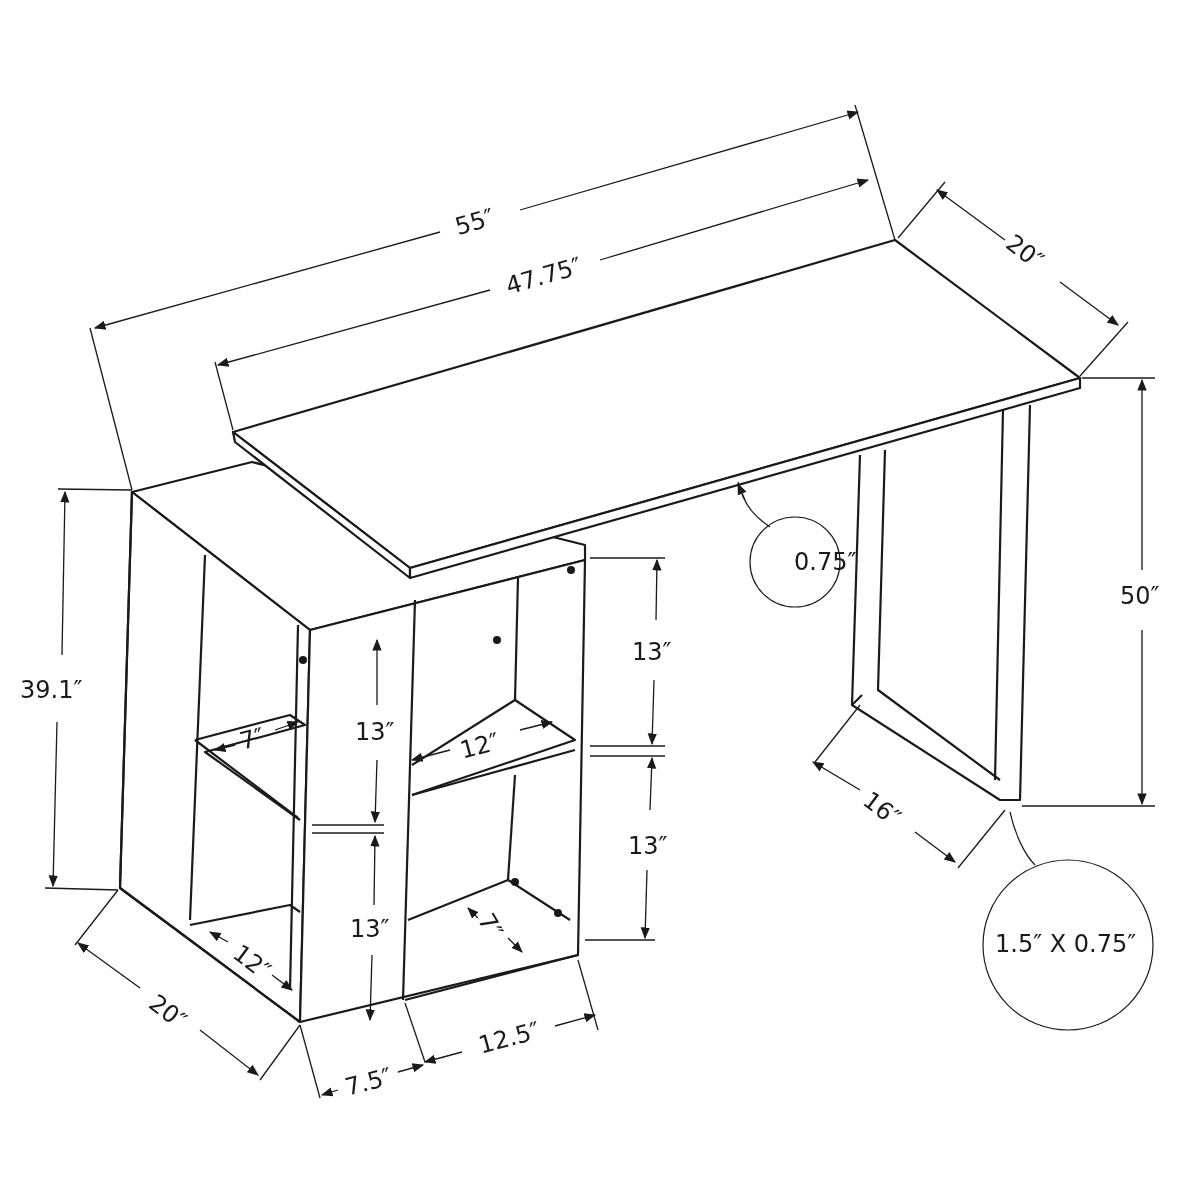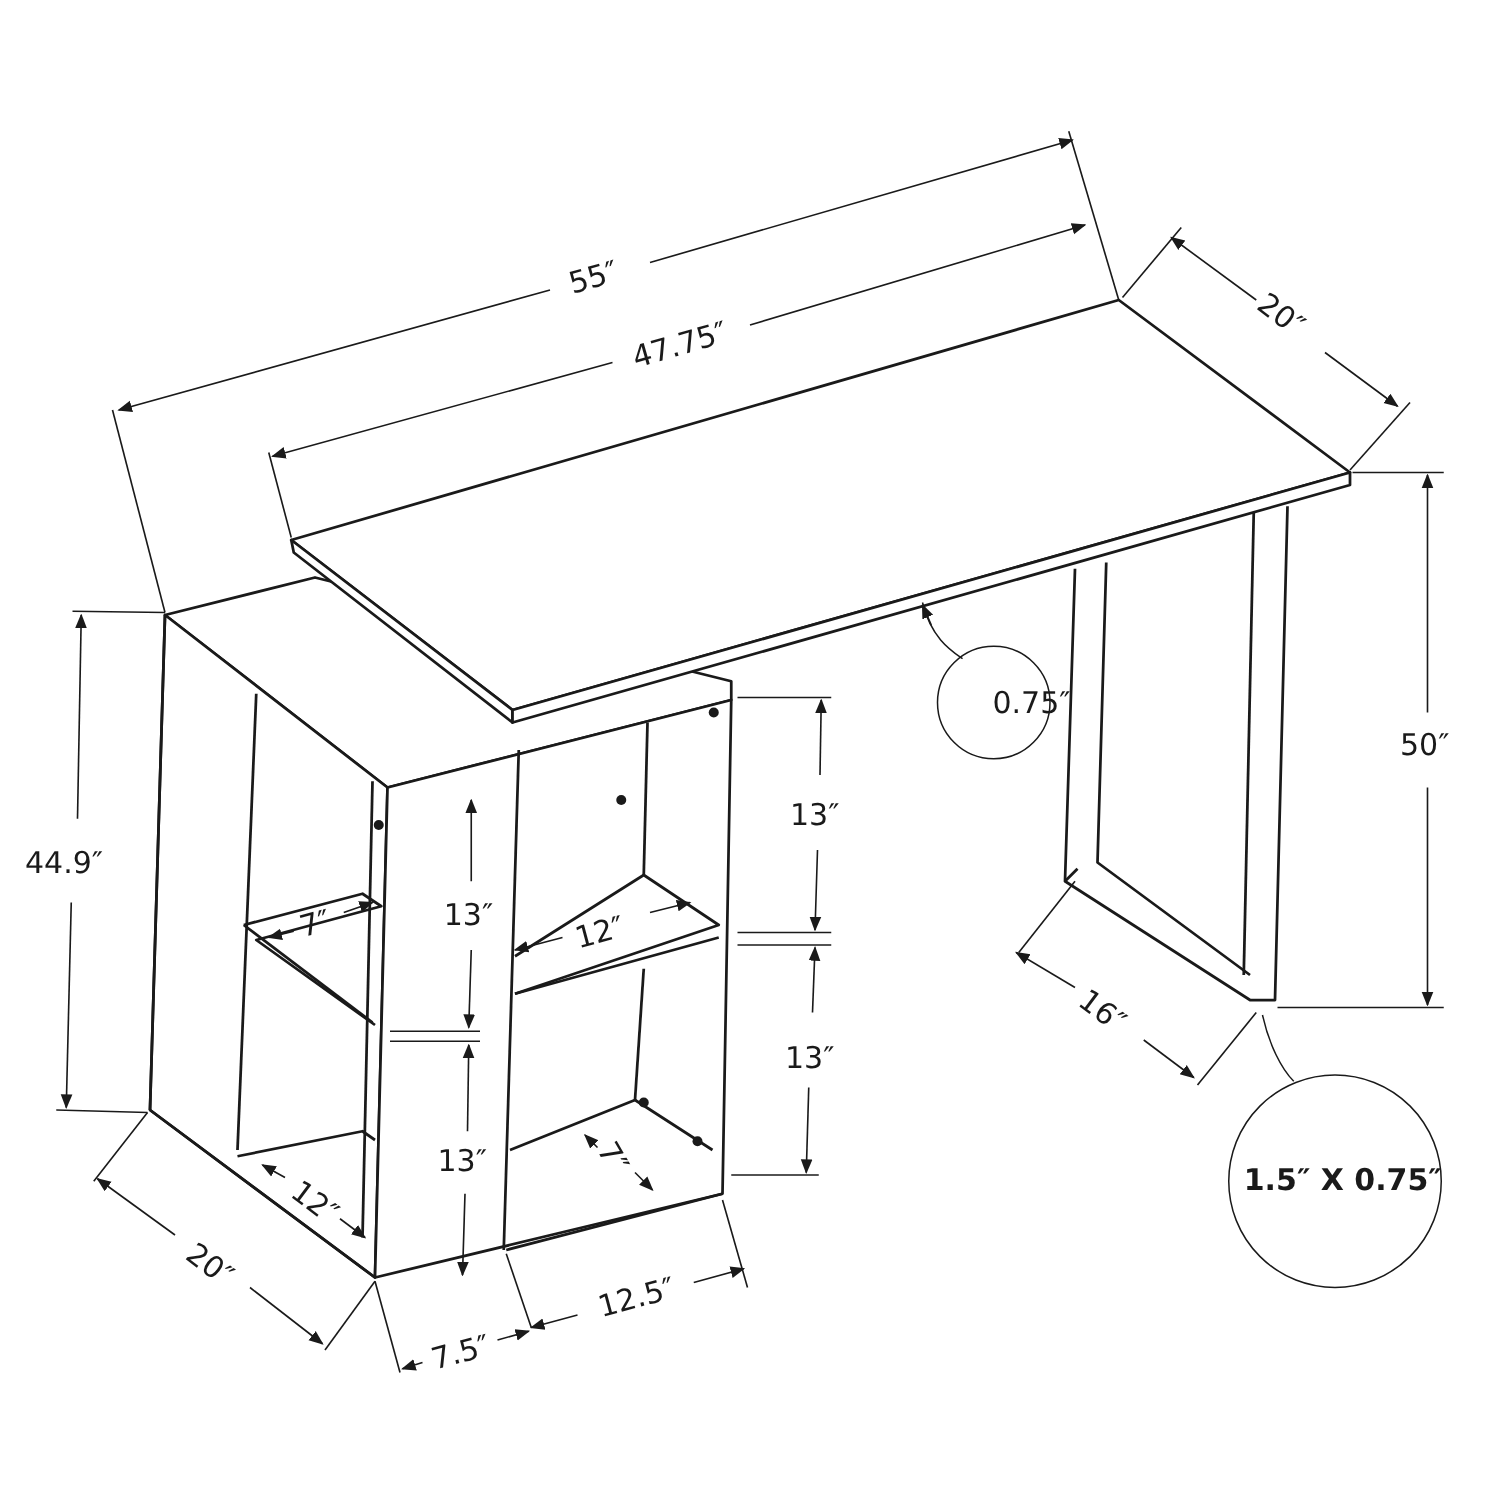--- a/index.html
+++ b/index.html
@@ -142,22 +142,22 @@
     <line class="dim" x1="555" y1="1026" x2="595" y2="1015" marker-end="url(#ah)"></line>
   </g>
 </svg>
 
 <div class="lbl" style="left:455px;top:208px;transform:rotate(-16deg);">55″</div>
 <div class="lbl" style="left:505px;top:262px;transform:rotate(-16deg);">47.75″</div>
 <div class="lbl" style="left:1005px;top:238px;transform:rotate(37deg);">20″</div>
 <div class="lbl" style="left:1120px;top:582px;">50″</div>
 <div class="lbl" style="left:762px;top:548px;margin-left:32px;">0.75″</div>
 <div class="lbl" style="left:862px;top:795px;transform:rotate(37deg);">16″</div>
-<div class="lbl" style="left:995px;top:930px;font-weight:bold;">1.5″ X 0.75″</div>
-<div class="lbl" style="left:20px;top:676px;">44.9″</div>
+<div class="lbl" style="left:995px;top:930px;">1.5″ X 0.75″</div>
+<div class="lbl" style="left:20px;top:676px;">39.1″</div>
 <div class="lbl" style="left:148px;top:998px;transform:rotate(37deg);">20″</div>
 <div class="lbl" style="left:240px;top:725px;transform:rotate(-15deg);">7″</div>
 <div class="lbl" style="left:232px;top:948px;transform:rotate(37deg);">12″</div>
 <div class="lbl" style="left:355px;top:718px;">13″</div>
 <div class="lbl" style="left:350px;top:915px;">13″</div>
 <div class="lbl" style="left:632px;top:638px;">13″</div>
 <div class="lbl" style="left:628px;top:832px;">13″</div>
 <div class="lbl" style="left:460px;top:732px;transform:rotate(-15deg);">12″</div>
 <div class="lbl" style="left:478px;top:912px;transform:rotate(60deg);">7″</div>
 <div class="lbl" style="left:345px;top:1068px;transform:rotate(-15deg);">7.5″</div>

